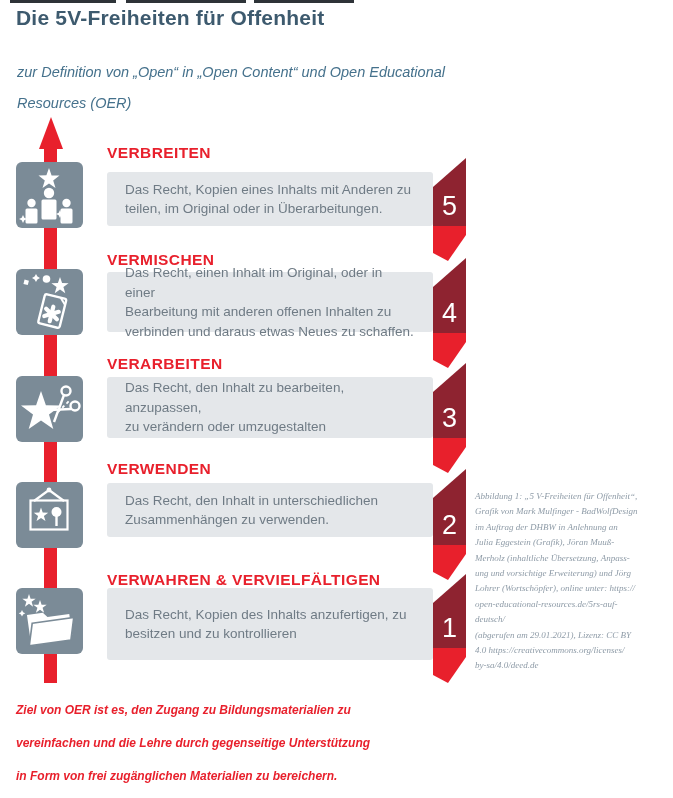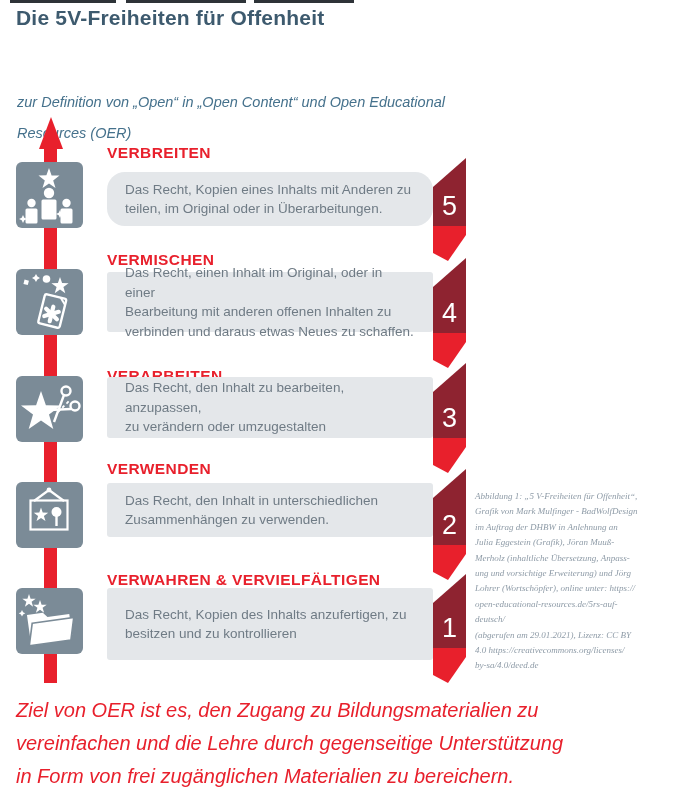--- a/index.html
+++ b/index.html
@@ -5,61 +5,61 @@
   html,body{margin:0;padding:0;background:#fff;}
   #page{position:relative;width:673px;height:798px;background:#ffffff;overflow:hidden;
         font-family:"Liberation Sans",sans-serif;}
   .abs{position:absolute;}
   .pre{white-space:pre-line;}
 
   
   .topbar{position:absolute;top:0;height:3px;background:#2e3338;}
 
   .title{left:16px;top:6px;font-size:21px;font-weight:bold;color:#3d5a6e;letter-spacing:.2px;}
-  .subtitle{left:17px;top:57px;font-size:14.5px;font-style:italic;color:#45718c;line-height:31px;width:540px;margin-top:30px;}
+  .subtitle{left:17px;top:57px;font-size:14.5px;font-style:italic;color:#45718c;line-height:31px;width:540px;}
 
   .arrow-head{left:39px;top:117px;width:0;height:0;
     border-left:12px solid transparent;border-right:12px solid transparent;
     border-bottom:32px solid #e8202c;}
   .arrow-shaft{left:44px;top:147px;width:13px;height:536px;background:#e8202c;}
 
   .iconbox{left:16px;width:67px;height:66px;background:#7b8b97;border-radius:6px;}
   .iconbox svg{position:absolute;left:0;top:0;}
 
   .heading{left:107px;font-size:15.5px;font-weight:bold;color:#e8202c;letter-spacing:.4px;text-align:center;}
 
   .descbox{left:107px;width:326px;box-sizing:border-box;background:#e4e7ea;border-radius:3px;
     padding:0 18px;display:flex;align-items:center;font-size:13.5px;line-height:19.5px;
     color:#6f7b85;}
 
   .ribbon{left:433px;width:33px;}
   .num{left:433px;width:33px;text-align:center;font-size:27px;color:#ffffff;line-height:30px;}
 
   .caption{left:475px;top:489px;width:168px;font-size:9px;font-style:italic;color:#8e9ba7;line-height:15.4px;font-family:Liberation Serif, serif;}
-  .footer{left:16px;top:694px;width:600px;font-size:20px;font-weight:normal;font-style:italic;
+  .footer{left:16px;top:694px;width:600px;font-size:12px;font-weight:bold;font-style:italic;
     color:#e8202c;line-height:33px;}
 </style>
 </head>
 <body>
 
 <div id="page">
 
   <div class="topbar" style="left:10px;width:106px;"></div>
   <div class="topbar" style="left:126px;width:120px;"></div>
   <div class="topbar" style="left:254px;width:100px;"></div>
 
   <div class="abs title">Die 5V-Freiheiten für Offenheit</div>
   <div class="abs subtitle pre">zur Definition von „Open“ in „Open Content“ und Open Educational
 Resources (OER)</div>
 
   <div class="abs arrow-head"></div>
   <div class="abs arrow-shaft"></div>
 
   <div class="abs heading" style="top:144px;">VERBREITEN</div>
-  <div class="abs descbox pre" style="top:172px;height:54px;border-radius:18px;">Das Recht, Kopien eines Inhalts mit Anderen zu
+  <div class="abs descbox pre" style="top:172px;height:54px;">Das Recht, Kopien eines Inhalts mit Anderen zu
 teilen, im Original oder in Überarbeitungen.</div>
   <svg class="abs ribbon" style="top:158px;" width="33" height="103" viewBox="0 0 33 103">
     <polygon points="0,29 33,0 33,68 0,68" fill="#8E2330"></polygon>
     <polygon points="0,68 33,68 33,77 15,103 0,95" fill="#E8202C"></polygon>
   </svg>
   <div class="abs num" style="top:191px;">5</div>
   <div class="abs iconbox" style="top:162px;">
     <svg width="67" height="66" viewBox="0 0 67 66">
       <polygon points="33,6 35.6,13.4 43.5,13.6 37.2,18.4 39.5,25.9 33,21.4 26.5,25.9 28.8,18.4 22.5,13.6 30.4,13.2" fill="#fff"></polygon>
       <circle cx="33" cy="31" r="5.2" fill="#fff"></circle>
@@ -93,21 +93,21 @@
         <line x1="41" y1="27" x2="47" y2="33" stroke="#fff" stroke-width="2"></line>
         <g stroke="#fff" stroke-width="4.2" stroke-linecap="round">
           <line x1="36" y1="37.5" x2="36" y2="52.5"></line>
           <line x1="29.5" y1="41.2" x2="42.5" y2="48.8"></line>
           <line x1="42.5" y1="41.2" x2="29.5" y2="48.8"></line>
         </g>
       </g>
     </svg>
   </div>
 
-  <div class="abs heading" style="top:355px;margin-top:12px;">VERARBEITEN</div>
+  <div class="abs heading" style="top:355px;">VERARBEITEN</div>
   <div class="abs descbox pre" style="top:377px;height:61px;">Das Recht, den Inhalt zu bearbeiten, anzupassen,
 zu verändern oder umzugestalten</div>
   <svg class="abs ribbon" style="top:363px;" width="33" height="110" viewBox="0 0 33 110">
     <polygon points="0,29 33,0 33,75 0,75" fill="#8E2330"></polygon>
     <polygon points="0,75 33,75 33,84 15,110 0,102" fill="#E8202C"></polygon>
   </svg>
   <div class="abs num" style="top:403px;">3</div>
   <div class="abs iconbox" style="top:376px;">
     <svg width="67" height="66" viewBox="0 0 67 66">
       <polygon points="25,15 29.9,29.2 45,29.5 33,38.6 37.3,53 25,44.4 12.7,53 17,38.6 5,29.5 20.1,29.2" fill="#fff"></polygon>

